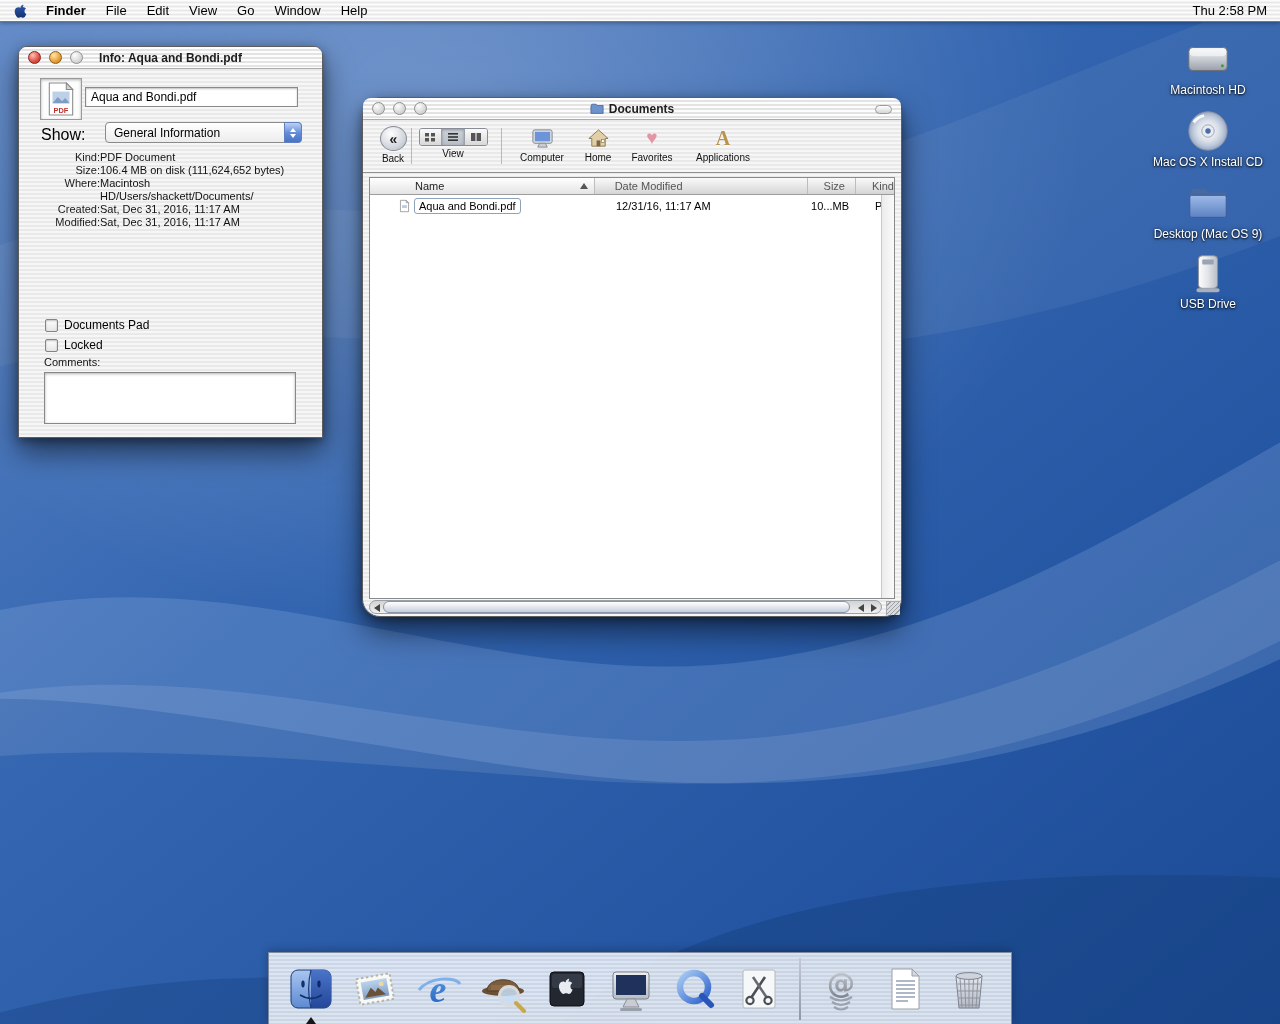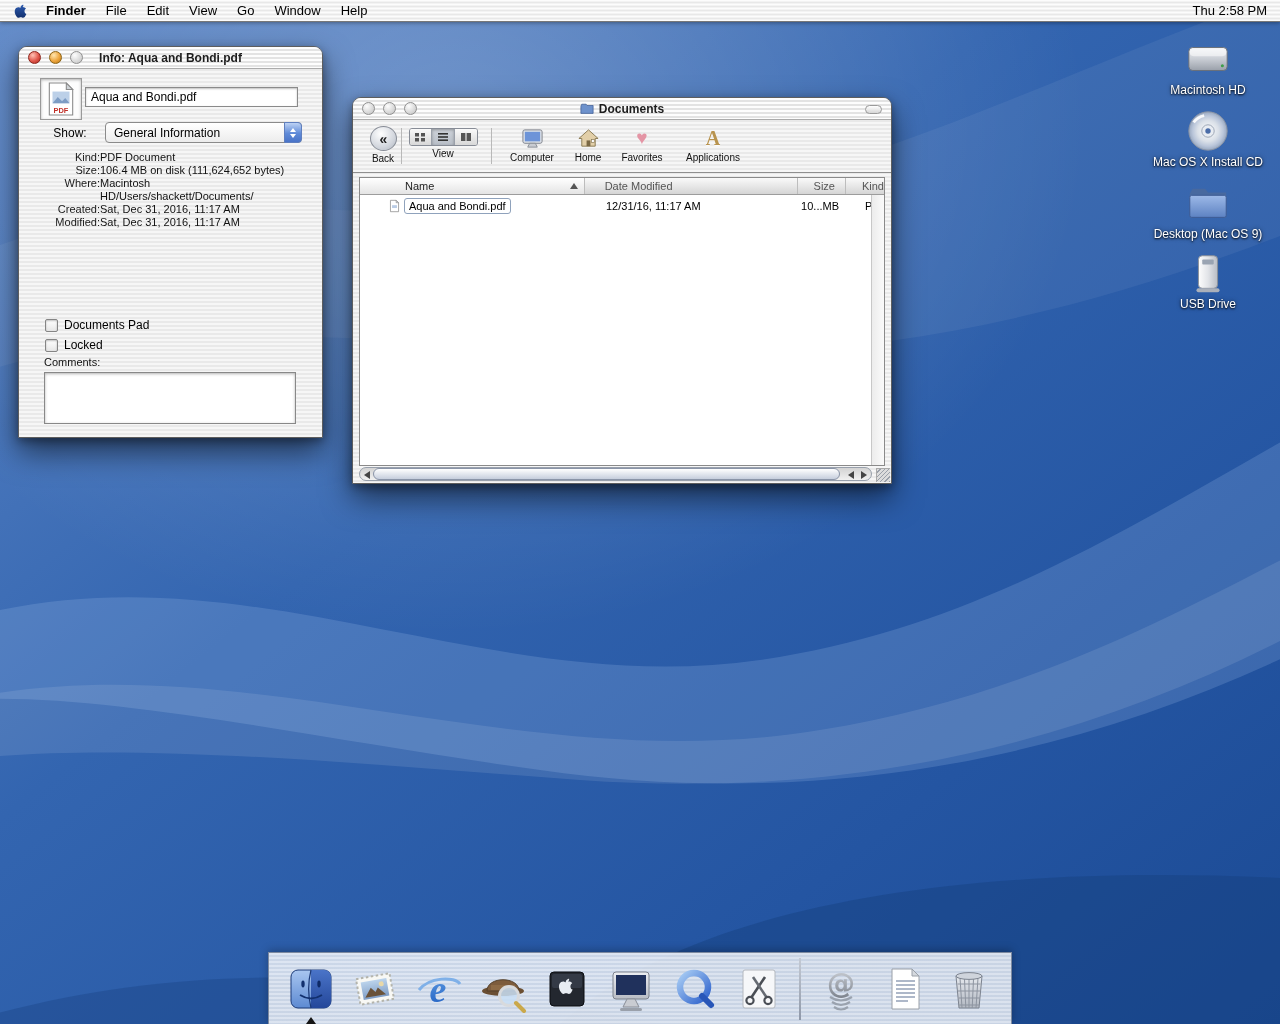--- a/index.html
+++ b/index.html
@@ -33,40 +33,40 @@
   .wtitle{position:absolute;inset:0;display:flex;align-items:center;justify-content:center;gap:5px;
     font-size:12px;font-weight:bold;color:#1d1d1d;}
 
   
   .win-info{left:18px;top:46px;width:305px;height:392px;z-index:40;padding-left:47px;}
   .iconwell{position:absolute;left:21px;top:31px;width:42px;height:42px;background:#fdfdfd;
     border:1px solid #9a9a9a;box-shadow:inset 0 1px 3px rgba(0,0,0,.3);
     display:flex;align-items:center;justify-content:center;}
   .fninput{position:absolute;left:66px;top:40px;width:213px;height:20px;border:1px solid #8a8a8a;background:#fff;
     font:12px "Liberation Sans",sans-serif;padding:0 5px;box-shadow:inset 0 1px 2px rgba(0,0,0,.25);}
-  .show-label{position:absolute;left:22px;top:79px;width:58px;text-align:center;font-size:12px;color:#000;}
+  .show-label{position:absolute;left:22px;top:79px;width:58px;text-align:left;font-size:16px;color:#000;}
   .popup{position:absolute;left:86px;top:75px;width:197px;height:21px;background:linear-gradient(#ffffff,#ececec);
     border:1px solid #8a8a8a;border-radius:4px;display:flex;align-items:center;font-size:12px;color:#000;padding-left:8px;}
   .pop-cap{position:absolute;right:-1px;top:-1px;bottom:-1px;width:18px;border:1px solid #5f7fbf;border-radius:0 4px 4px 0;
     background:linear-gradient(#bdd2f4,#5f8ad8 55%,#4a74c8);display:flex;flex-direction:column;align-items:center;justify-content:center;gap:2px;}
   .pop-cap .up{width:0;height:0;border-left:3.5px solid transparent;border-right:3.5px solid transparent;border-bottom:4px solid #fff;}
   .pop-cap .dn{width:0;height:0;border-left:3.5px solid transparent;border-right:3.5px solid transparent;border-top:4px solid #fff;}
   .fields{position:absolute;left:17px;top:104px;width:252px;display:grid;grid-template-columns:64px 1fr;
     font-size:11px;line-height:13px;color:#111;}
   .flabel{text-align:right;color:#1a1a1a;}
   .fvalue{overflow-wrap:anywhere;}
   .cbrow{position:absolute;left:26px;display:flex;align-items:center;gap:6px;font-size:12px;color:#000;}
   .cb{width:13px;height:13px;background:linear-gradient(#ffffff,#e6e6e6);border:1px solid #858585;border-radius:2px;
     box-shadow:inset 0 1px 2px rgba(0,0,0,.25);}
   .comments-label{position:absolute;left:25px;top:309px;font-size:11px;color:#111;}
   .comments-area{position:absolute;left:25px;top:325px;width:252px;height:52px;border:1px solid #888;background:#fff;
     box-shadow:inset 0 1px 3px rgba(0,0,0,.3);resize:none;font:11px "Liberation Sans",sans-serif;}
 
   
-  .win-docs{left:352px;top:97px;width:540px;height:387px;z-index:30;}
+  .win-docs{left:362px;top:97px;width:540px;height:520px;z-index:30;border-radius:18px;}
   .toolbar{position:absolute;top:22px;left:0;right:0;height:53px;border-bottom:1px solid #8f8f8f;}
   .tb-sep{position:absolute;top:8px;bottom:8px;width:1px;background:#b9b9b9;}
   .tb-back{position:absolute;left:10px;top:6px;width:40px;text-align:center;}
   .backbtn{width:27px;height:25px;margin:0 auto;border-radius:50%;
     background:radial-gradient(circle at 40% 30%,#ffffff,#d3d7de 60%,#afb5bf);border:1px solid #878c96;
     display:flex;align-items:center;justify-content:center;font-size:14px;font-weight:bold;color:#222;letter-spacing:-1px;}
   .tb-label{font-size:10px;color:#111;margin-top:2px;}
   .tb-view{position:absolute;left:54px;top:8px;width:72px;text-align:center;}
   .viewseg{margin:0 auto;width:69px;height:18px;border:1px solid #878c96;border-radius:3px;display:flex;overflow:hidden;background:#eee;}
   .seg{flex:1;display:flex;align-items:center;justify-content:center;background:linear-gradient(#fafafa,#d8d8d8);border-right:1px solid #9aa0aa;}

